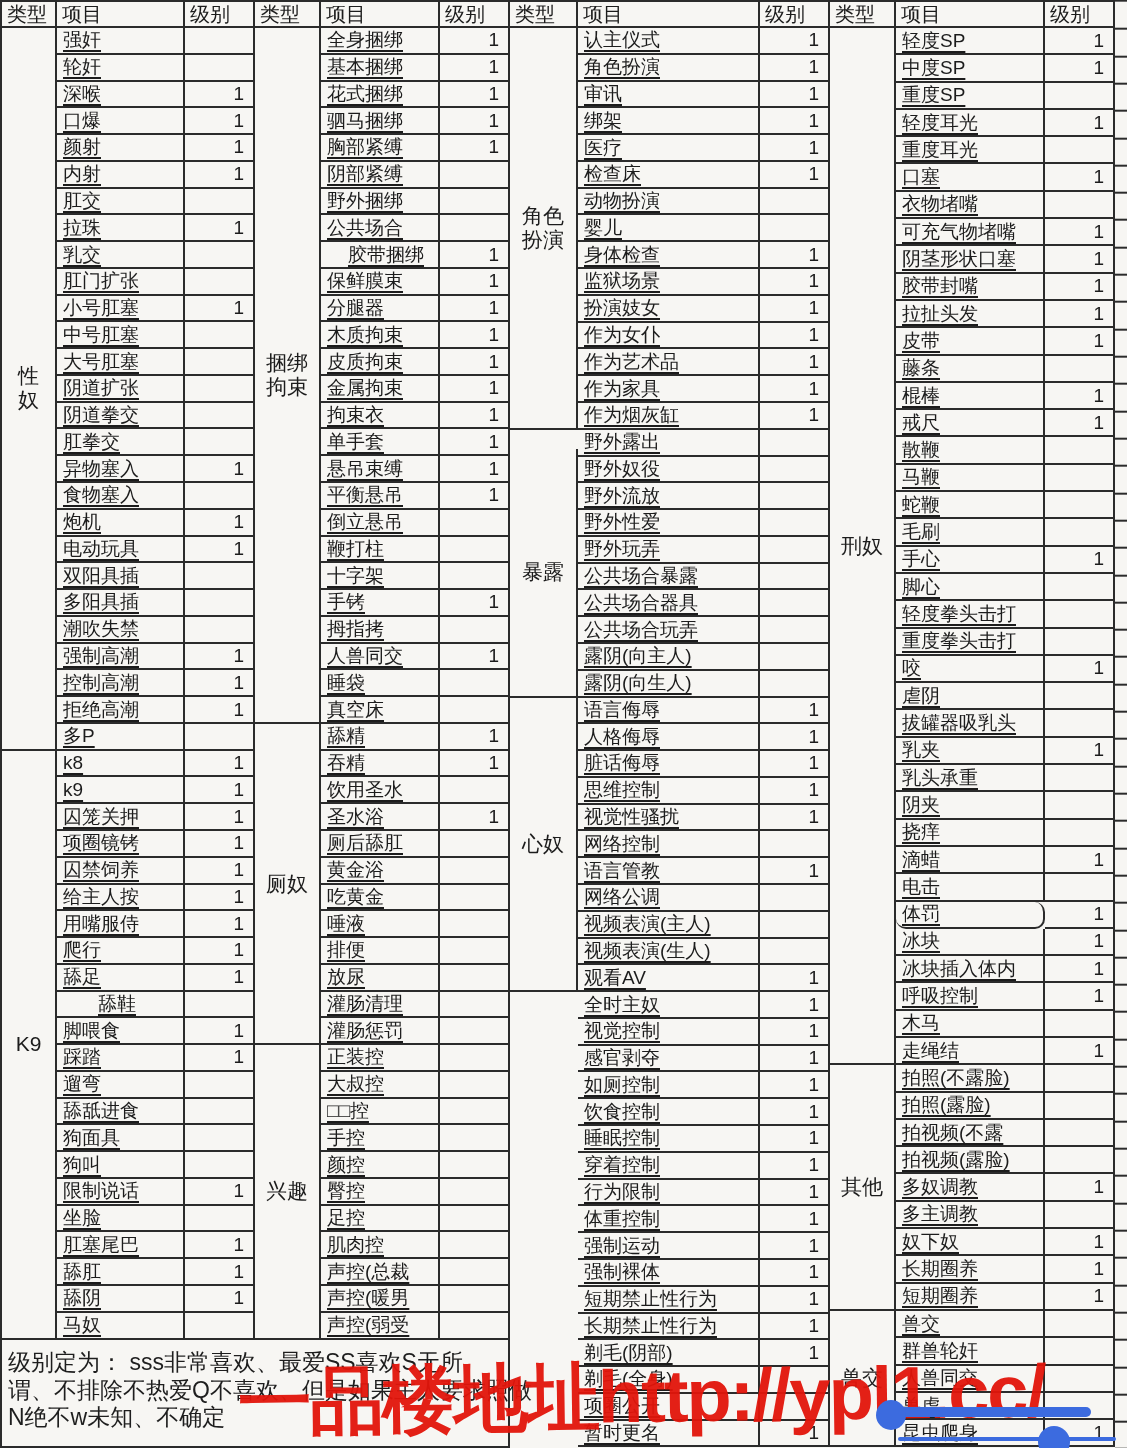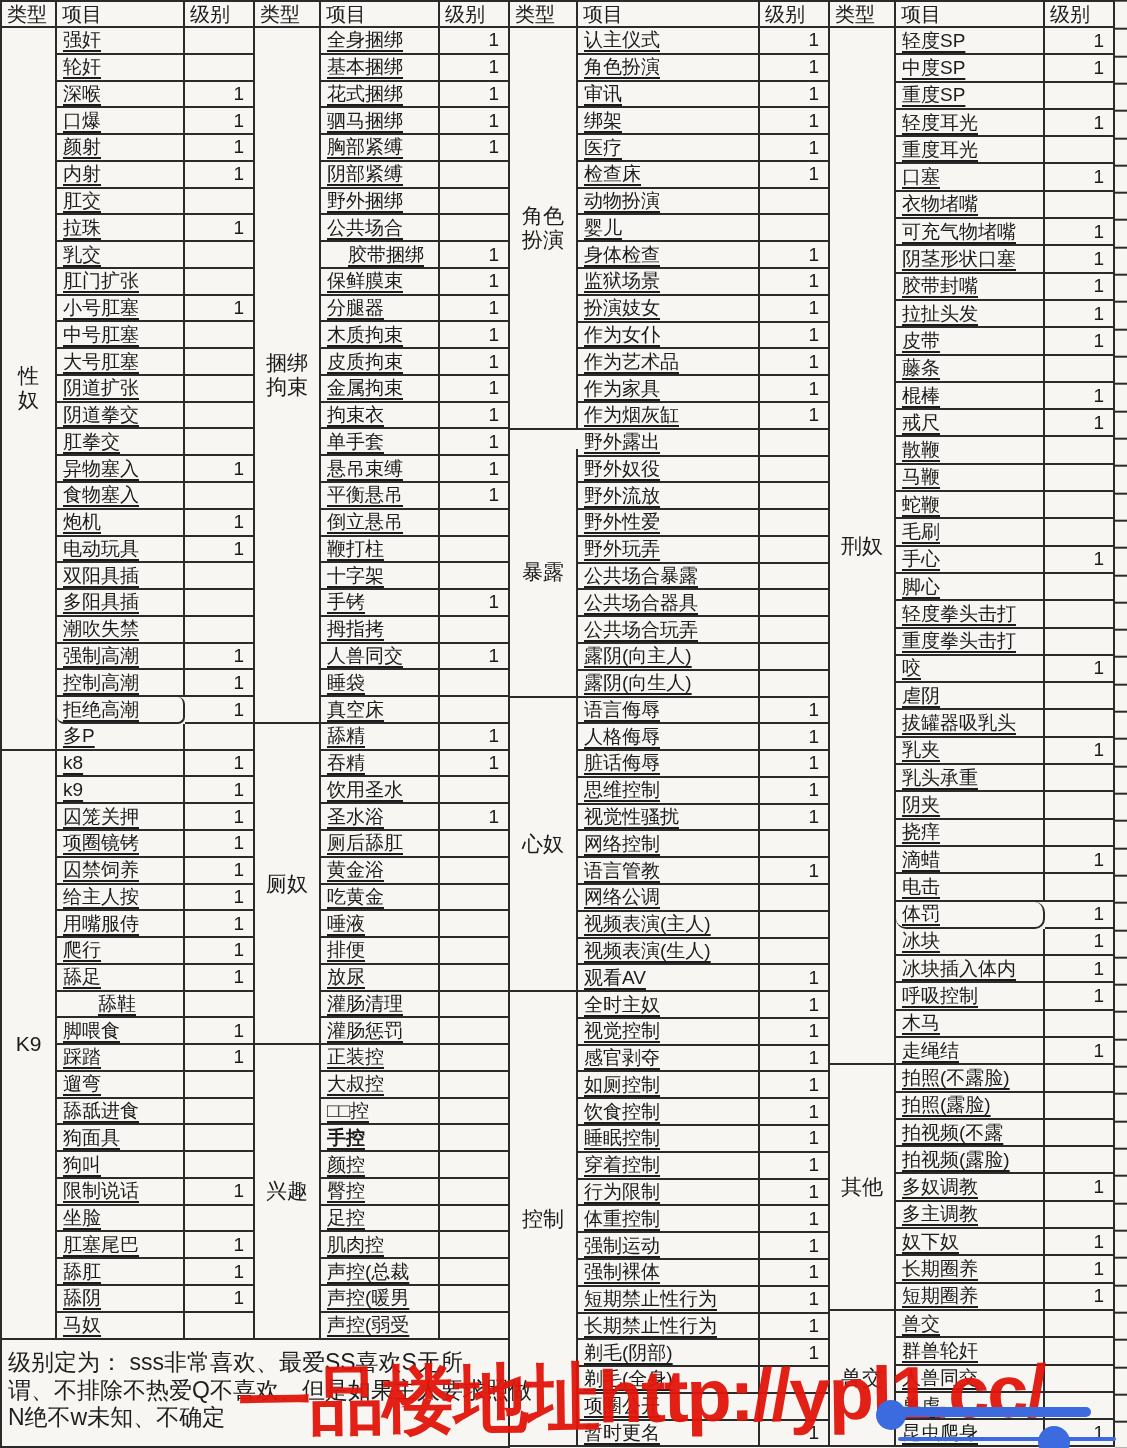--- a/index.html
+++ b/index.html
@@ -127,21 +127,21 @@
     <div class="item" style="grid-area: 22 / 2;">双阳具插</div>
     <div class="level" style="grid-area: 22 / 3;"></div>
     <div class="item" style="grid-area: 23 / 2;">多阳具插</div>
     <div class="level" style="grid-area: 23 / 3;"></div>
     <div class="item" style="grid-area: 24 / 2;">潮吹失禁</div>
     <div class="level" style="grid-area: 24 / 3;"></div>
     <div class="item" style="grid-area: 25 / 2;">强制高潮</div>
     <div class="level" style="grid-area: 25 / 3;">1</div>
     <div class="item" style="grid-area: 26 / 2;">控制高潮</div>
     <div class="level" style="grid-area: 26 / 3;">1</div>
-    <div class="item" style="grid-area: 27 / 2; border-radius: 7px;">拒绝高潮</div>
+    <div class="item" style="grid-area: 27 / 2;">拒绝高潮</div>
     <div class="level" style="grid-area: 27 / 3;">1</div>
     <div class="item" style="grid-area: 28 / 2;">多P</div>
     <div class="level" style="grid-area: 28 / 3;"></div>
     <div class="cat" style="grid-area: 29 / 1 / span 22;">K9</div>
     <div class="item" style="grid-area: 29 / 2;">k8</div>
     <div class="level" style="grid-area: 29 / 3;">1</div>
     <div class="item" style="grid-area: 30 / 2;">k9</div>
     <div class="level" style="grid-area: 30 / 3;">1</div>
     <div class="item" style="grid-area: 31 / 2;">囚笼关押</div>
     <div class="level" style="grid-area: 31 / 3;">1</div>
@@ -266,21 +266,21 @@
     <div class="level" style="grid-area: 38 / 3;"></div>
     <div class="item" style="grid-area: 39 / 2;">灌肠惩罚</div>
     <div class="level" style="grid-area: 39 / 3;"></div>
     <div class="cat" style="grid-area: 40 / 1 / span 11;">兴趣</div>
     <div class="item" style="grid-area: 40 / 2;">正装控</div>
     <div class="level" style="grid-area: 40 / 3;"></div>
     <div class="item" style="grid-area: 41 / 2;">大叔控</div>
     <div class="level" style="grid-area: 41 / 3;"></div>
     <div class="item" style="grid-area: 42 / 2;">□□控</div>
     <div class="level" style="grid-area: 42 / 3;"></div>
-    <div class="item" style="grid-area: 43 / 2; font-weight: bold;">手控</div>
+    <div class="item" style="grid-area: 43 / 2;">手控</div>
     <div class="level" style="grid-area: 43 / 3;"></div>
     <div class="item" style="grid-area: 44 / 2;">颜控</div>
     <div class="level" style="grid-area: 44 / 3;"></div>
     <div class="item" style="grid-area: 45 / 2;">臀控</div>
     <div class="level" style="grid-area: 45 / 3;"></div>
     <div class="item" style="grid-area: 46 / 2;">足控</div>
     <div class="level" style="grid-area: 46 / 3;"></div>
     <div class="item" style="grid-area: 47 / 2;">肌肉控</div>
     <div class="level" style="grid-area: 47 / 3;"></div>
     <div class="item" style="grid-area: 48 / 2;">声控(总裁</div>
@@ -362,21 +362,20 @@
     <div class="item" style="grid-area: 33 / 2;">语言管教</div>
     <div class="level" style="grid-area: 33 / 3;">1</div>
     <div class="item" style="grid-area: 34 / 2;">网络公调</div>
     <div class="level" style="grid-area: 34 / 3;"></div>
     <div class="item" style="grid-area: 35 / 2;">视频表演(主人)</div>
     <div class="level" style="grid-area: 35 / 3;"></div>
     <div class="item" style="grid-area: 36 / 2;">视频表演(生人)</div>
     <div class="level" style="grid-area: 36 / 3;"></div>
     <div class="item" style="grid-area: 37 / 2;">观看AV</div>
     <div class="level" style="grid-area: 37 / 3;">1</div>
-    <div class="cat" style="grid-area: 38 / 1 / span 17;">控制</div>
     <div class="item" style="grid-area: 38 / 2;">全时主奴</div>
     <div class="level" style="grid-area: 38 / 3;">1</div>
     <div class="item" style="grid-area: 39 / 2;">视觉控制</div>
     <div class="level" style="grid-area: 39 / 3;">1</div>
     <div class="item" style="grid-area: 40 / 2;">感官剥夺</div>
     <div class="level" style="grid-area: 40 / 3;">1</div>
     <div class="item" style="grid-area: 41 / 2;">如厕控制</div>
     <div class="level" style="grid-area: 41 / 3;">1</div>
     <div class="item" style="grid-area: 42 / 2;">饮食控制</div>
     <div class="level" style="grid-area: 42 / 3;">1</div>

